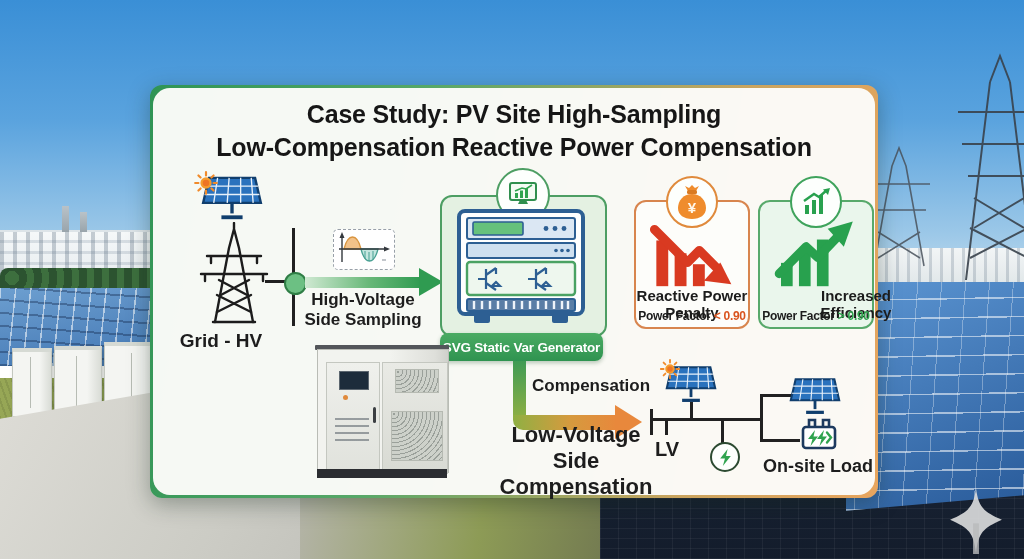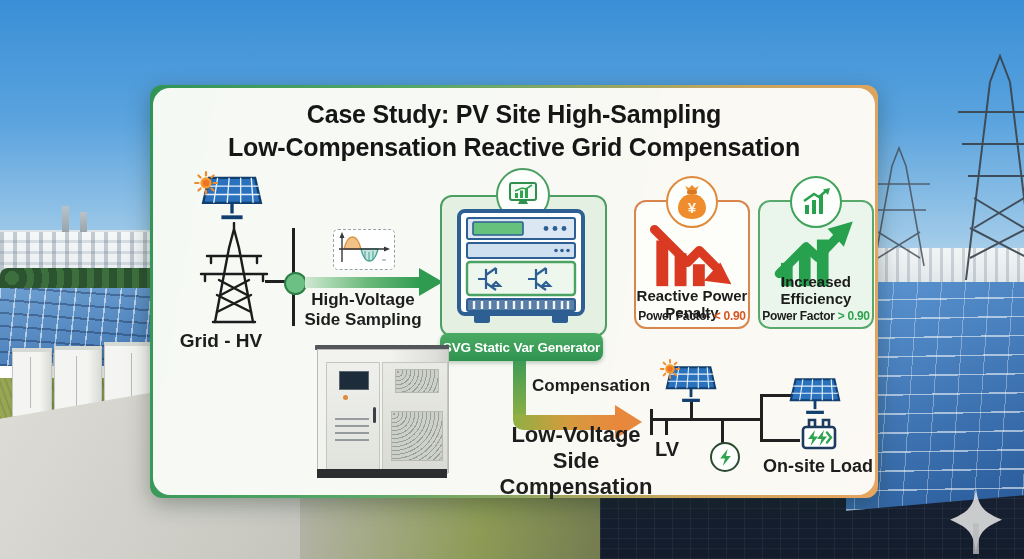--- a/index.html
+++ b/index.html
@@ -173,21 +173,21 @@
       <path d="M20,210 L62,184 M62,210 L20,184"></path>
     </g>
   </svg>
 </div>
 
 <div id="card" class="abs">
  <div id="card-inner">
 
   <div class="abs title">
     <div>Case Study: PV Site High-Sampling</div>
-    <div>Low-Compensation Reactive Grid Compensation</div>
+    <div>Low-Compensation Reactive Power Compensation</div>
   </div>
 
   <svg class="abs" style="left:48px;top:86px;" width="62" height="50" viewBox="0 0 64 52">
     <use href="#solar-panel-sym"></use>
   </svg>
   <svg class="abs" style="left:40px;top:82px;" width="26" height="26" viewBox="0 0 24 24">
     <use href="#sun-sym"></use>
   </svg>
   <svg class="abs" style="left:38px;top:134px;" width="86" height="104" viewBox="0 0 86 104">
     <g stroke="#1c1c1c" stroke-width="2.4" fill="none" stroke-linecap="round">
@@ -281,21 +281,21 @@
   </div>
 
   <div class="abs rcard eff-card">
     <svg style="position:absolute;left:14px;top:16px;" width="84" height="70" viewBox="0 0 90 78">
       <rect x="6" y="50" width="13" height="26" fill="#28a14e"></rect>
       <rect x="26" y="38" width="13" height="38" fill="#28a14e"></rect>
       <rect x="46" y="24" width="13" height="52" fill="#28a14e"></rect>
       <path d="M4,62 L34,32 L47,44 L70,20" stroke="#28a14e" stroke-width="10" fill="none" stroke-linejoin="round" stroke-linecap="round"></path>
       <polygon points="86,4 58,12 76,32" fill="#28a14e"></polygon>
     </svg>
-    <div class="abs rcard-title" style="top:72px;">
+    <div class="abs rcard-title" style="top:86px;padding-left:40px;">
       <div>Increased</div>
       <div>Efficiency</div>
     </div>
     <div class="abs pf-line" style="bottom:4px;">
       <span>Power Factor</span>
       <span class="pf-green">&gt;</span>
       <span class="pf-green">0.90</span>
     </div>
   </div>
   <div class="abs circle-icon rcard-icon eff-icon">

